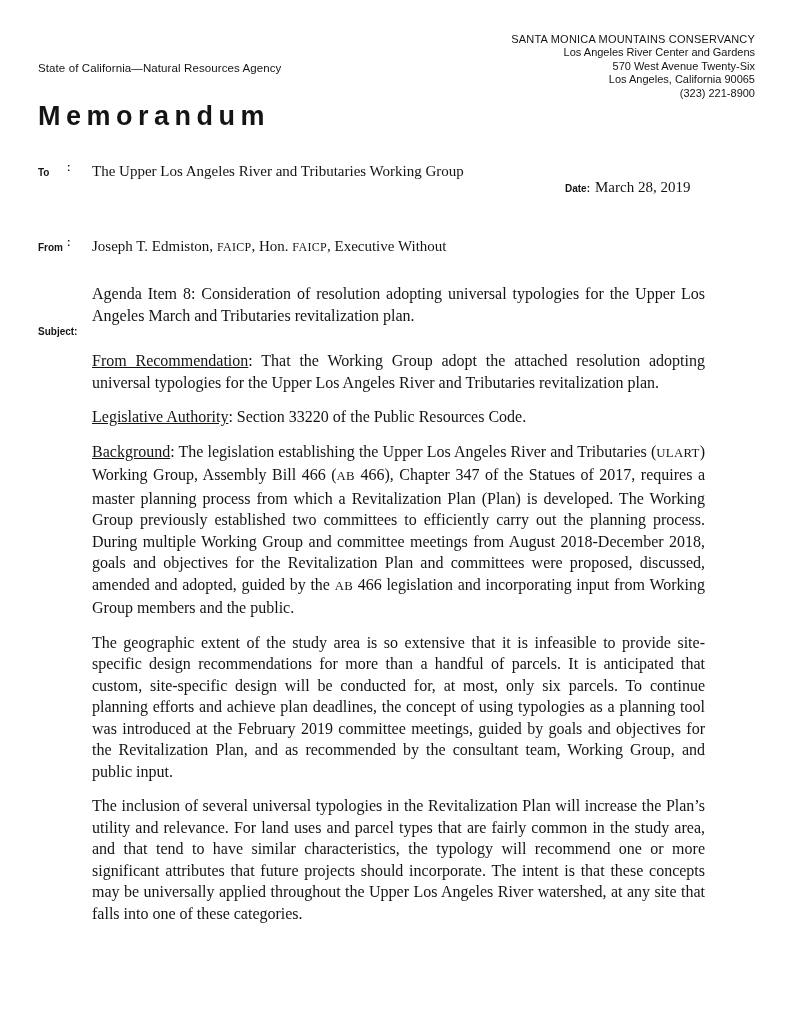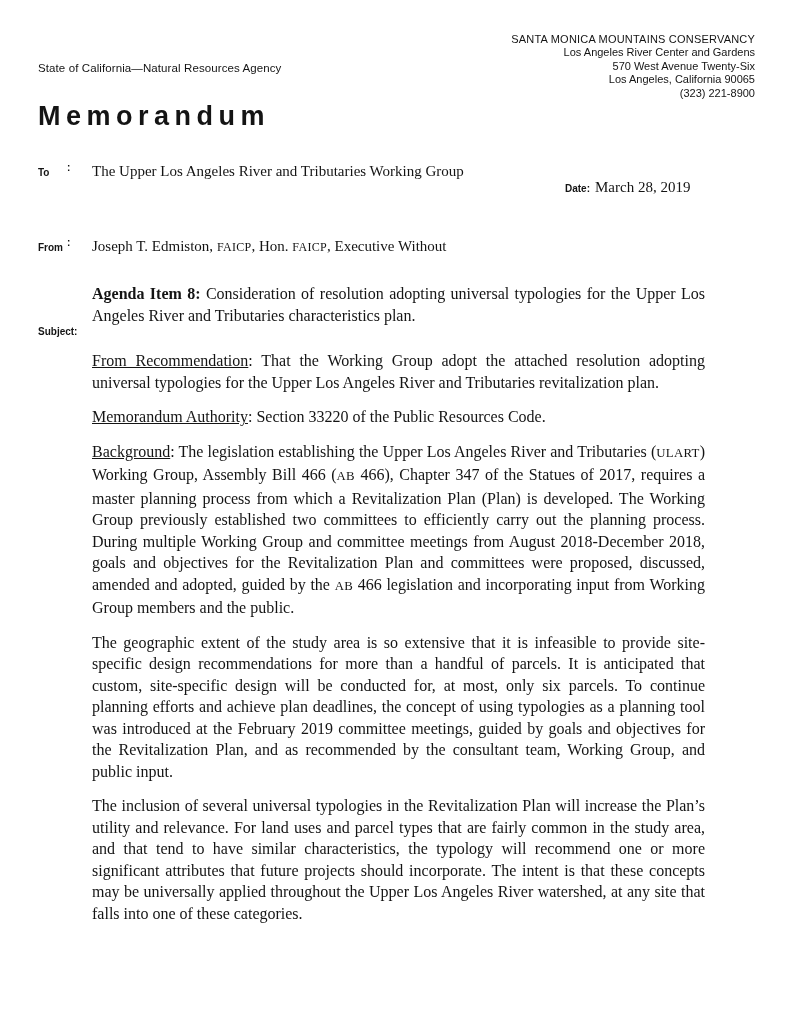--- a/index.html
+++ b/index.html
@@ -67,21 +67,21 @@
     width: 613px;
     margin-top: 11px;
   }
   .para {
     font-size: 16px;
     line-height: 21.5px;
     text-align: justify;
     margin: 0 0 13px 0;
   }
   .seg-n { }
-  .seg-b { font-weight: bold; margin-top: 48px; }
+  .seg-b { font-weight: normal; margin-top: 48px; }
   .seg-lead { text-decoration: underline; }
   .seg-sc { font-size: 0.8em; letter-spacing: 0.3px; }
 </style>
 </head>
 <body>
 
 <div class="page">
 
   <header class="letterhead">
     <div class="lh-left">State of California—Natural Resources Agency</div>
@@ -112,24 +112,24 @@
       <span class="meta-label">From</span>
       <span class="meta-label colon">:</span>
     </span>
     <span class="meta-value"><span class="seg-n">Joseph T. Edmiston, </span><span class="seg-sc">FAICP</span><span class="seg-n">, Hon. </span><span class="seg-sc">FAICP</span><span class="seg-n">, Executive Without</span></span>
   </div>
 
   <div class="meta-row subject-row">
     <span class="label-cell">
       <span class="meta-label">Subject:</span>
     </span>
-    <div class="subject-text para"><span class="seg-b">Agenda Item 8:</span><span class="seg-n"> Consideration of resolution adopting universal typologies for the Upper Los Angeles River and Tributaries characteristics plan.</span></div>
+    <div class="subject-text para"><span class="seg-b">Agenda Item 8:</span><span class="seg-n"> Consideration of resolution adopting universal typologies for the Upper Los Angeles March and Tributaries revitalization plan.</span></div>
   </div>
 
   <div class="body-col">
       <p class="para"><span class="seg-lead">From Recommendation</span><span class="seg-n">: That the Working Group adopt the attached resolution adopting universal typologies for the Upper Los Angeles River and Tributaries revitalization plan.</span></p>
-      <p class="para"><span class="seg-lead">Memorandum Authority</span><span class="seg-n">: Section 33220 of the Public Resources Code.</span></p>
+      <p class="para"><span class="seg-lead">Legislative Authority</span><span class="seg-n">: Section 33220 of the Public Resources Code.</span></p>
       <p class="para"><span class="seg-lead">Background</span><span class="seg-n">: The legislation establishing the Upper Los Angeles River and Tributaries (</span><span class="seg-sc">ULART</span><span class="seg-n">) Working Group, Assembly Bill 466 (</span><span class="seg-sc">AB</span><span class="seg-n"> 466), Chapter 347 of the Statues of 2017, requires a master planning process from which a Revitalization Plan (Plan) is developed. The Working Group previously established two committees to efficiently carry out the planning process. During multiple Working Group and committee meetings from August 2018-December 2018, goals and objectives for the Revitalization Plan and committees were proposed, discussed, amended and adopted, guided by the </span><span class="seg-sc">AB</span><span class="seg-n"> 466 legislation and incorporating input from Working Group members and the public.</span></p>
       <p class="para"><span class="seg-n">The geographic extent of the study area is so extensive that it is infeasible to provide site-specific design recommendations for more than a handful of parcels. It is anticipated that custom, site-specific design will be conducted for, at most, only six parcels. To continue planning efforts and achieve plan deadlines, the concept of using typologies as a planning tool was introduced at the February 2019 committee meetings, guided by goals and objectives for the Revitalization Plan, and as recommended by the consultant team, Working Group, and public input.</span></p>
       <p class="para"><span class="seg-n">The inclusion of several universal typologies in the Revitalization Plan will increase the Plan’s utility and relevance.  For land uses and parcel types that are fairly common in the study area, and that tend to have similar characteristics, the typology will recommend one or more significant attributes that future projects should incorporate. The intent is that these concepts may be universally applied throughout the Upper Los Angeles River watershed, at any site that falls into one of these categories.</span></p>
     </div>
 
 </div>
 
 </body></html>

